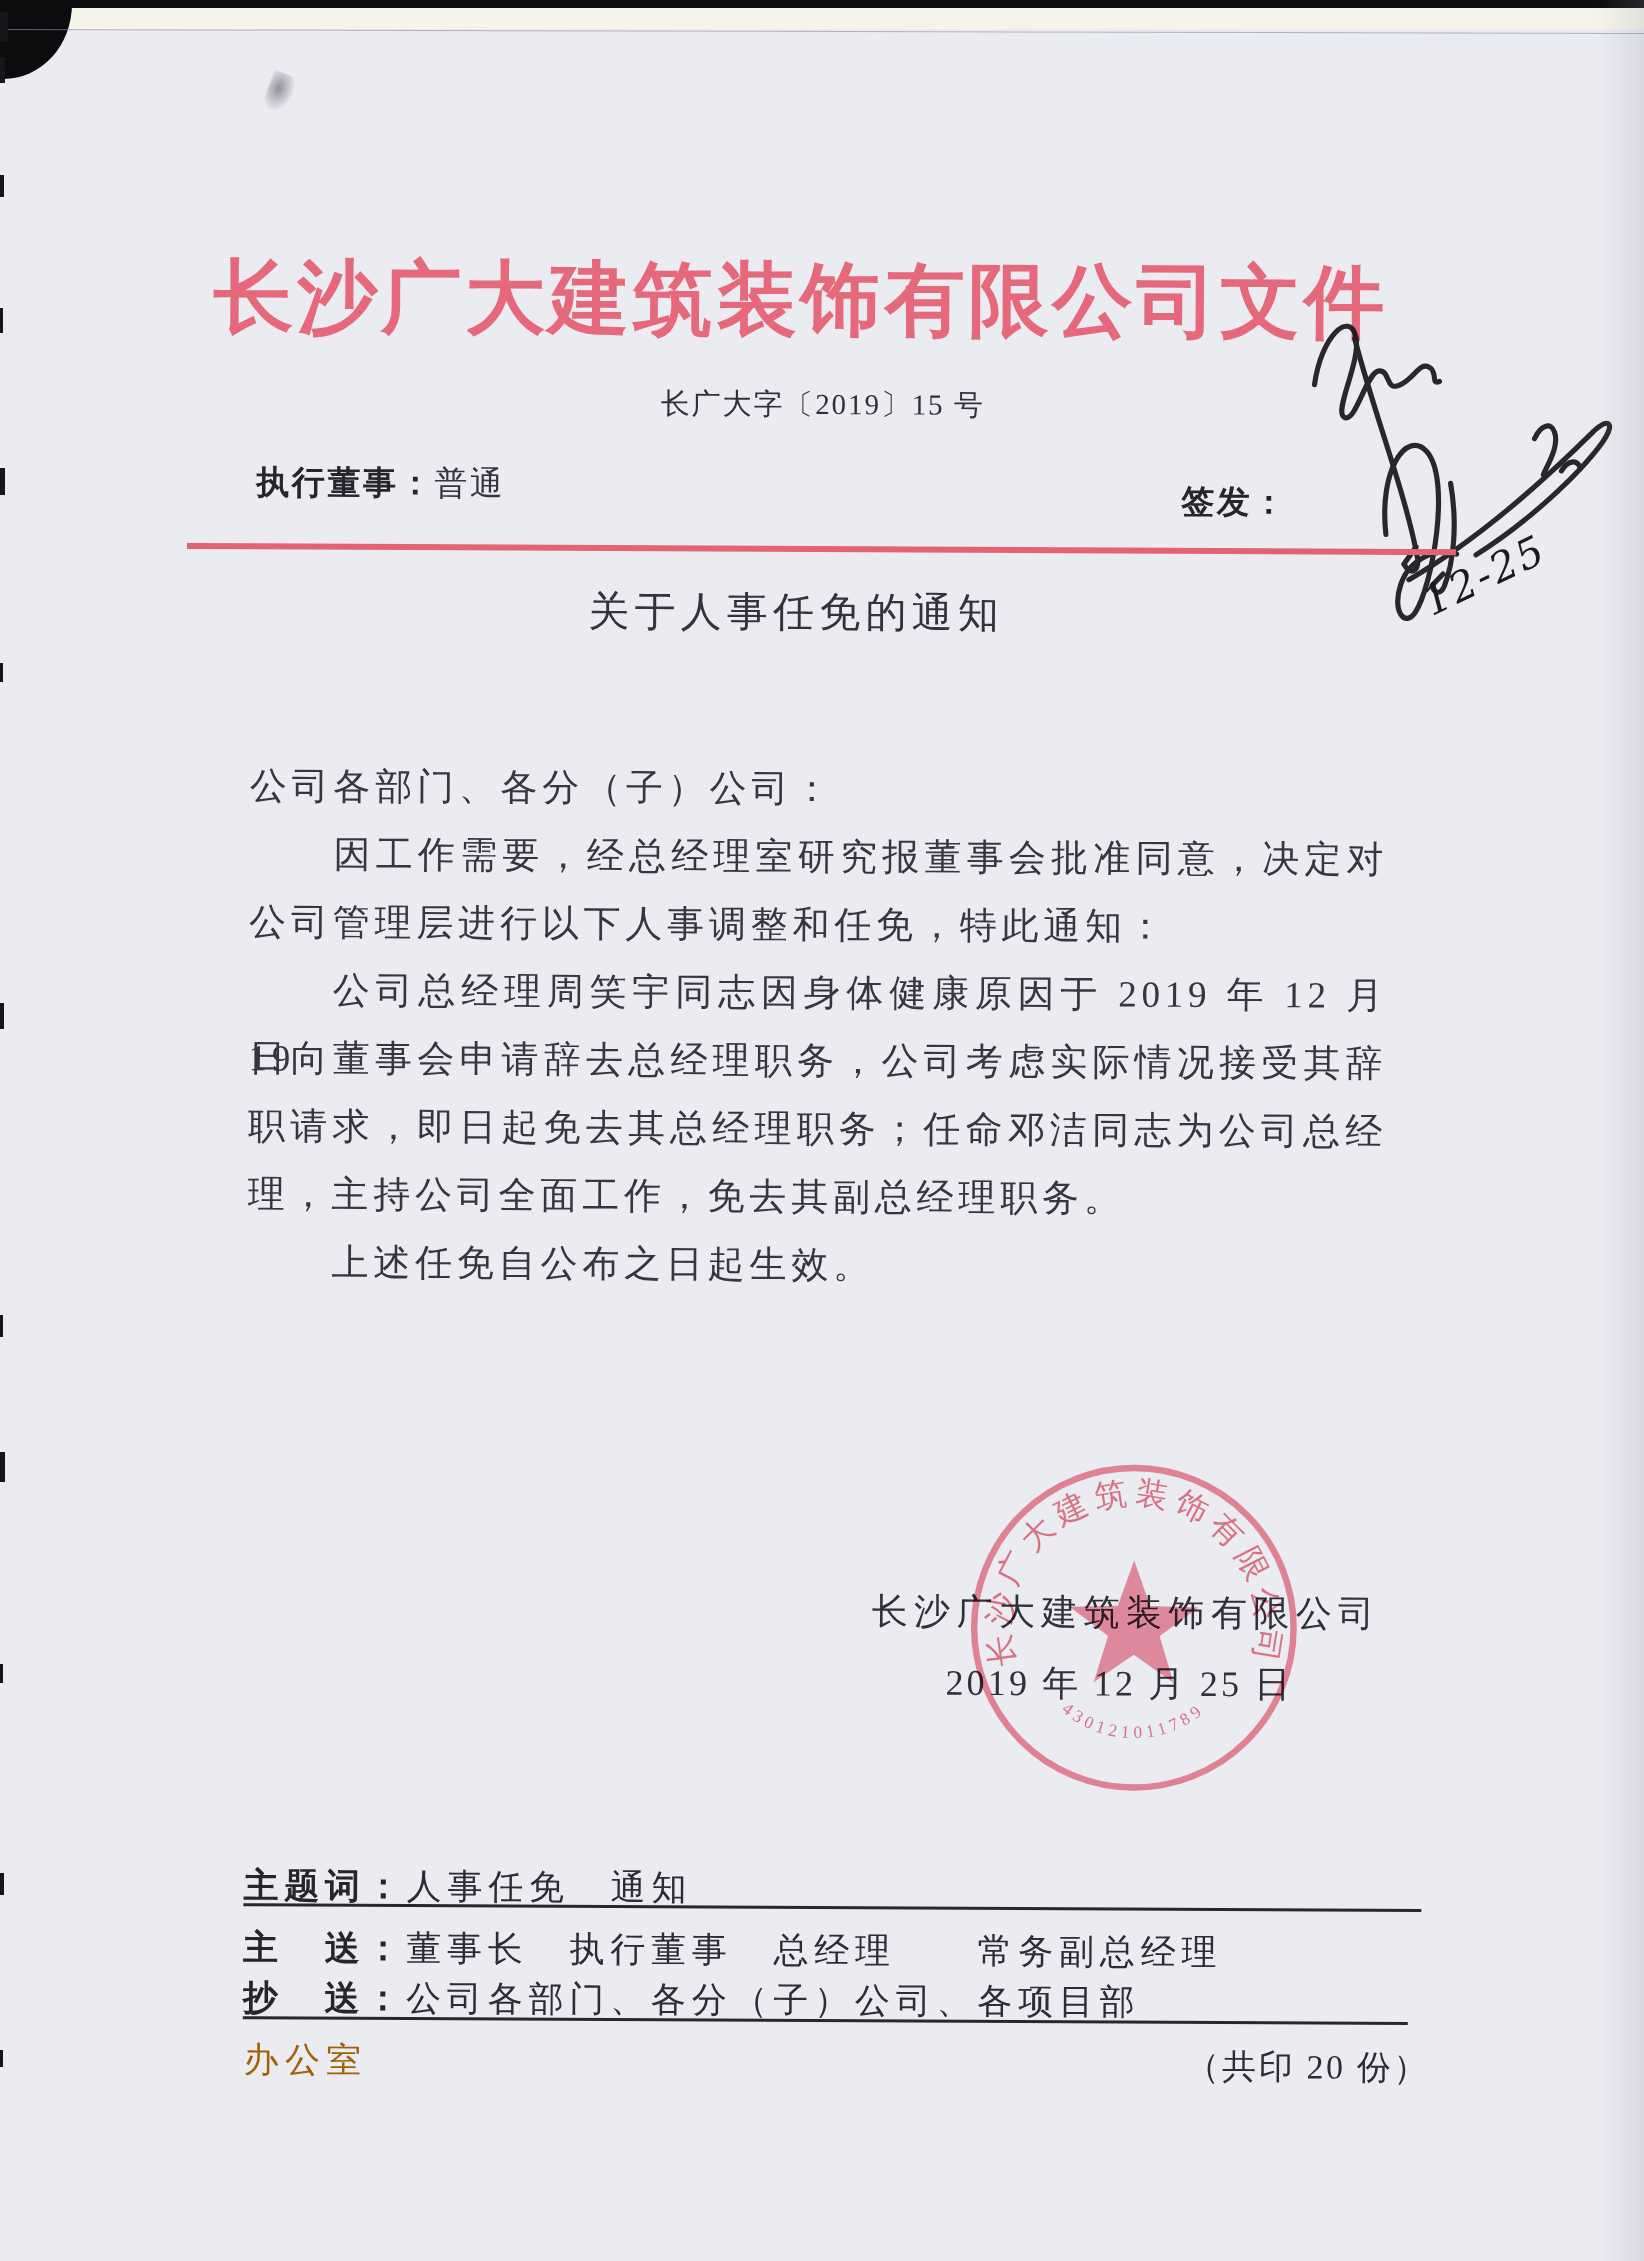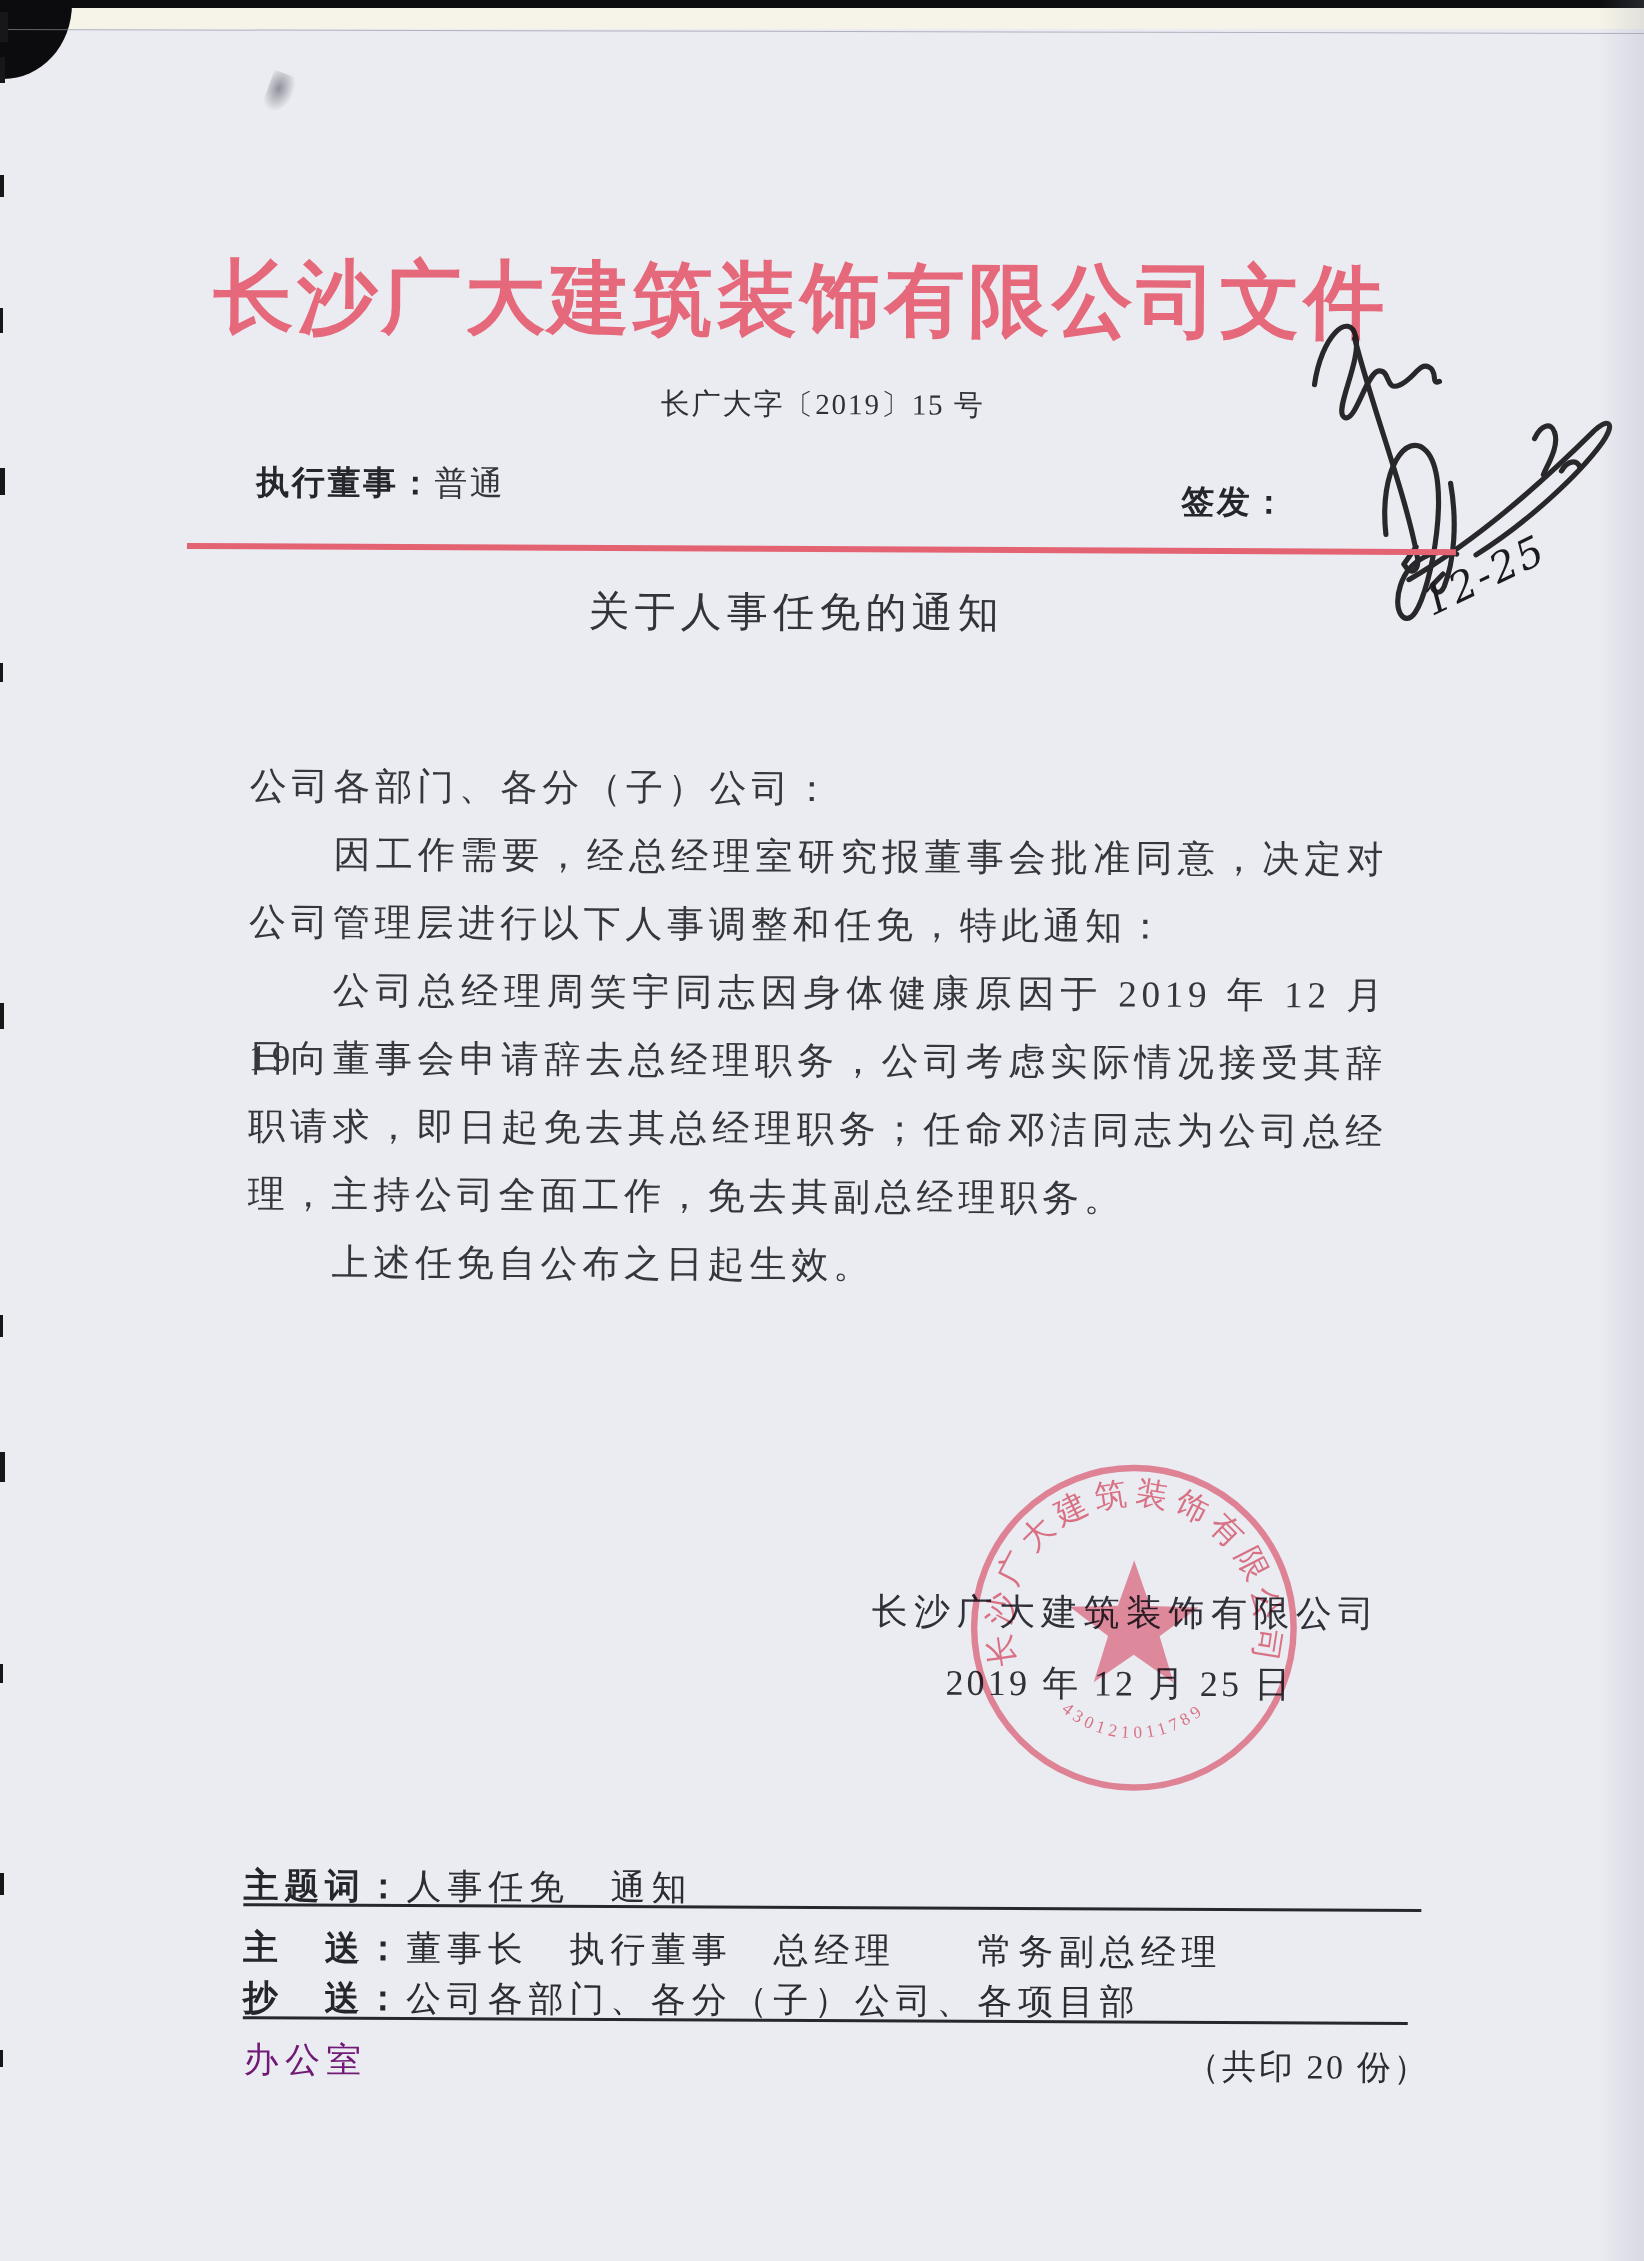--- a/index.html
+++ b/index.html
@@ -34,21 +34,21 @@
   .body-line.indent{text-indent:84px;}
   .body-line.just{text-align:justify;text-align-last:justify;white-space:normal;}
   .close-company{position:absolute;left:877px;top:1584px;font-size:36px;letter-spacing:6.4px;color:#2f3038;white-space:nowrap;}
   .close-date{position:absolute;left:951px;top:1655px;font-size:36px;letter-spacing:3.2px;color:#2f3038;white-space:nowrap;}
   .stamp{position:absolute;left:964px;top:1448px;width:351px;height:351px;mix-blend-mode:multiply;opacity:.88;}
   .sig-svg{position:absolute;left:1257px;top:271px;width:393px;height:380px;}
   .hand-date{position:absolute;left:1419px;top:545px;font-size:41px;font-style:italic;color:#1b1b1f;
     font-family:"DejaVu Serif",serif;transform:rotate(-26deg);letter-spacing:2.6px;white-space:nowrap;}
   .frow{position:absolute;left:250px;font-size:35px;letter-spacing:5.8px;white-space:nowrap;color:#2c2d34;}
   .frule{position:absolute;left:250px;height:3.2px;background:#27282e;}
-  .office{position:absolute;left:251px;top:2036px;font-size:35px;letter-spacing:6.4px;color:#701a75;white-space:nowrap;}
+  .office{position:absolute;left:251px;top:2036px;font-size:35px;letter-spacing:6.4px;color:#a16207;white-space:nowrap;}
   .copies{position:absolute;left:1193px;top:2039px;font-size:34px;letter-spacing:2.6px;color:#2c2d34;white-space:nowrap;}
   .stamp text{font-family:"Liberation Serif","DejaVu Serif",serif;}
 </style>
 </head>
 <body>
 
 <div class="paper-band"></div>
 <div class="scan-strip-top"></div>
 <div class="scan-corner"></div>
 <div class="top-hairline"></div>

